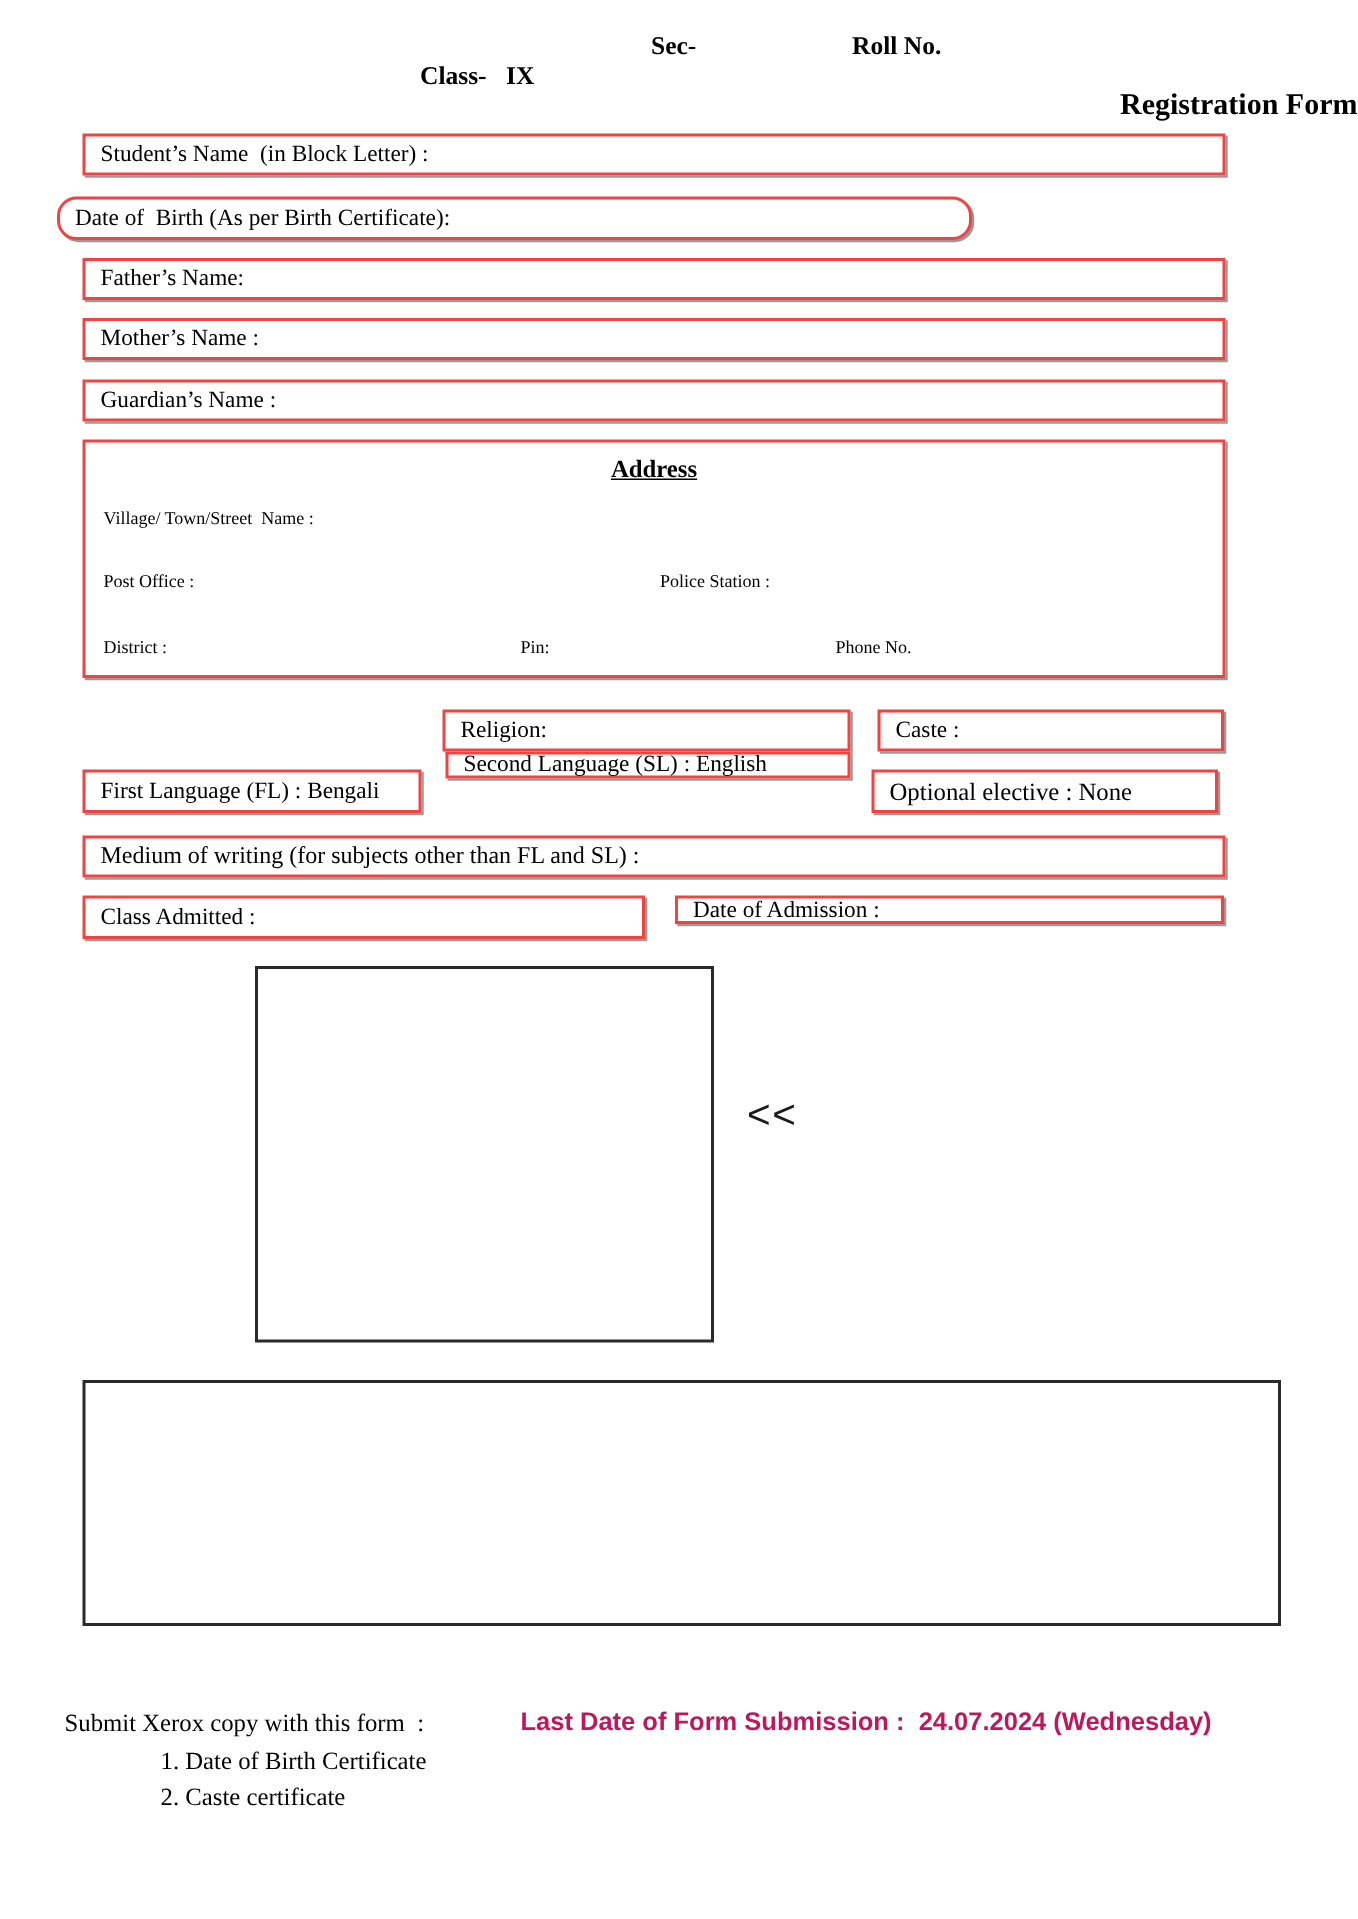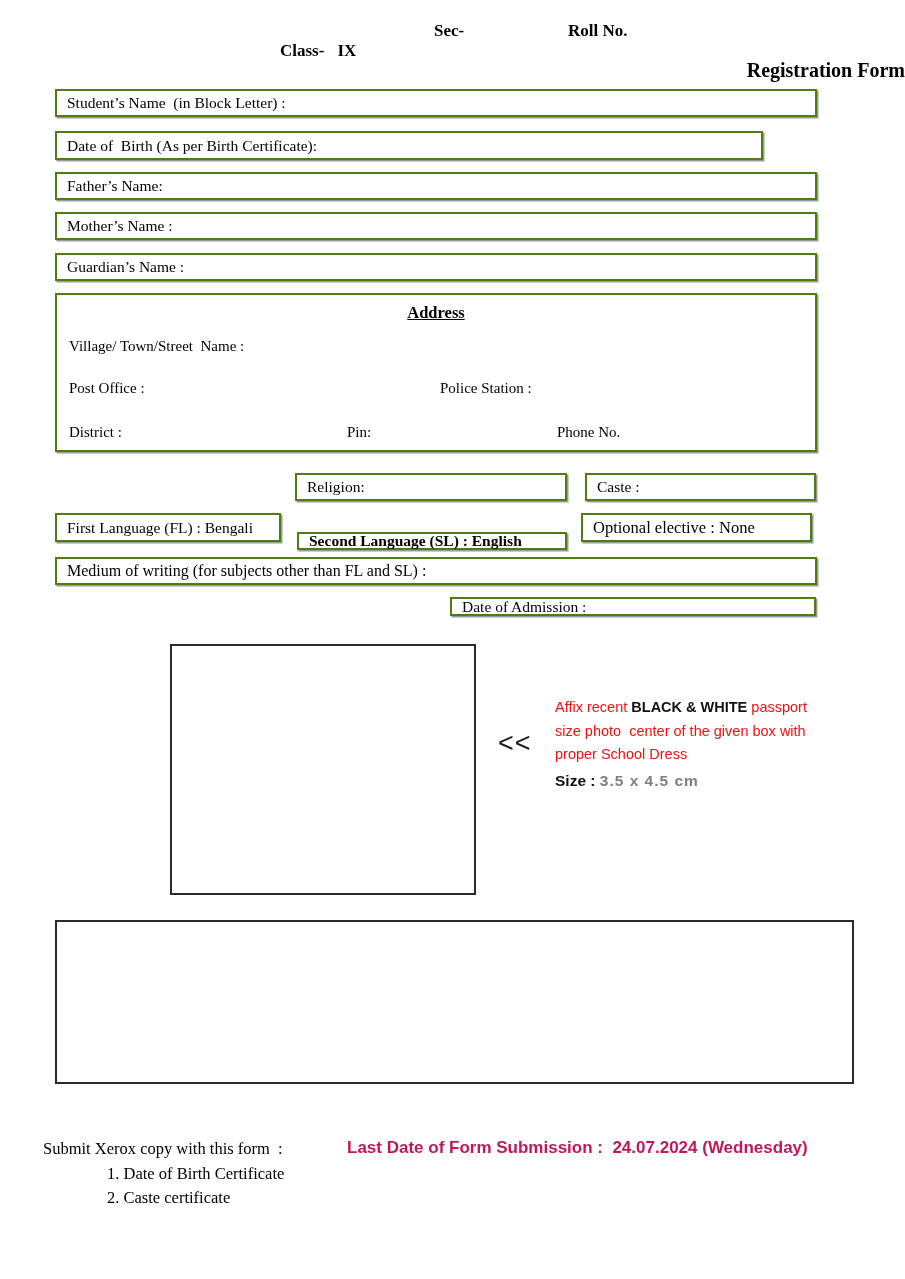--- a/index.html
+++ b/index.html
@@ -8,25 +8,25 @@
     font-family:"Liberation Serif", serif;color:#000;overflow:hidden;
   }
   .abs{position:absolute;}
   .pre{white-space:pre;}
   .hdr{font-weight:bold;font-size:17px;}
   .title{
     top:59px;left:0;right:0;text-align:right;
     font-weight:bold;font-size:20px;
   }
   .fbox{
-    border:2px solid #4d7c0f;box-shadow:1.5px 1.5px 0 #9a9a9a;
+    border:2px solid #ef4444;box-shadow:1.5px 1.5px 0 #9a9a9a;
     display:flex;align-items:center;padding-left:10px;box-sizing:border-box;
     font-size:15.5px;background:#fff;
   }
-  .plain{font-size:15px;}
+  .plain{font-size:12px;}
   .addr-title{
     left:0;right:0;top:8px;text-align:center;font-weight:bold;
     font-size:16.5px;text-decoration:underline;
   }
   .photo-box{border:2px solid #2a2a2a;background:#fff;}
   .arrow{font-size:27px;color:#1a1a1a;letter-spacing:1px;font-family:"Liberation Sans",sans-serif;}
   .note{
     font-family:"Liberation Sans", sans-serif;font-size:14.5px;line-height:23.5px;
     width:300px;
   }
@@ -53,21 +53,21 @@
     <span>Class-</span><span style="display:inline-block;width:13px;"></span><span>IX</span>
   </div>
   <div class="abs hdr" style="left:434px;top:21px;">Sec-</div>
   <div class="abs hdr" style="left:568px;top:21px;">Roll No.</div>
 
   <div class="abs title">Registration Form</div>
 
   <div class="abs fbox" style="left:55px;top:89px;width:762px;height:28px;">
     <span class="pre">Student’s Name  (in Block Letter) :</span>
   </div>
-  <div class="abs fbox" style="left:55px;top:131px;width:708px;height:29px;">
+  <div class="abs fbox" style="left:38px;top:131px;width:610px;height:29px;border-radius:13px;">
     <span class="pre">Date of  Birth (As per Birth Certificate):</span>
   </div>
   <div class="abs fbox" style="left:55px;top:172px;width:762px;height:28px;">
     <span class="pre">Father’s Name:</span>
   </div>
   <div class="abs fbox" style="left:55px;top:212px;width:762px;height:28px;">
     <span class="pre">Mother’s Name :</span>
   </div>
   <div class="abs fbox" style="left:55px;top:253px;width:762px;height:28px;">
     <span class="pre">Guardian’s Name :</span>
@@ -86,45 +86,42 @@
   <div class="abs fbox" style="left:295px;top:473px;width:272px;height:28px;">
     <span>Religion:</span>
   </div>
   <div class="abs fbox" style="left:585px;top:473px;width:231px;height:28px;">
     <span>Caste :</span>
   </div>
 
   <div class="abs fbox" style="left:55px;top:513px;width:226px;height:29px;">
     <span>First Language (FL) : Bengali</span>
   </div>
-  <div class="abs fbox" style="left:297px;top:532px;width:270px;height:18px;font-weight:bold;">
+  <div class="abs fbox" style="left:297px;top:501px;width:270px;height:18px;">
     <span>Second Language (SL) : English</span>
   </div>
   <div class="abs fbox" style="left:581px;top:513px;width:231px;height:29px;font-size:16.5px;">
     <span>Optional elective : None</span>
   </div>
 
   <div class="abs fbox" style="left:55px;top:557px;width:762px;height:28px;font-size:16px;">
     <span>Medium of writing (for subjects other than FL and SL) :</span>
   </div>
 
+  <div class="abs fbox" style="left:55px;top:597px;width:375px;height:29px;">
+    <span>Class Admitted :</span>
+  </div>
   <div class="abs fbox" style="left:450px;top:597px;width:366px;height:19px;">
     <span>Date of Admission :</span>
   </div>
 
   <div class="abs photo-box" style="left:170px;top:644px;width:302px;height:247px;"></div>
 
   <div class="abs arrow" style="left:498px;top:728px;">&lt;&lt;</div>
 
-  <div class="abs note" style="left:555px;top:696px;">
-    <div><span class="red">Affix recent </span><span class="blk">BLACK &amp; WHITE</span><span class="red"> passport</span></div>
-    <div class="red pre">size photo  center of the given box with</div>
-    <div class="red">proper School Dress</div>
-    <div class="size-line"><span class="lbl pre">Size : </span><span class="val">3.5 x 4.5 cm</span></div>
-  </div>
 
   <div class="abs sig-box" style="left:55px;top:920px;width:795px;height:160px;"></div>
 
 
   <div class="abs footer-text pre" style="left:43px;top:1139px;">Submit Xerox copy with this form  :</div>
   <div class="abs footer-text" style="left:107px;top:1164px;">1. Date of Birth Certificate</div>
   <div class="abs footer-text" style="left:107px;top:1188px;">2. Caste certificate</div>
   <div class="abs last-date pre" style="left:347px;top:1138px;">Last Date of Form Submission :  24.07.2024 (Wednesday)</div>
 
 </div>

